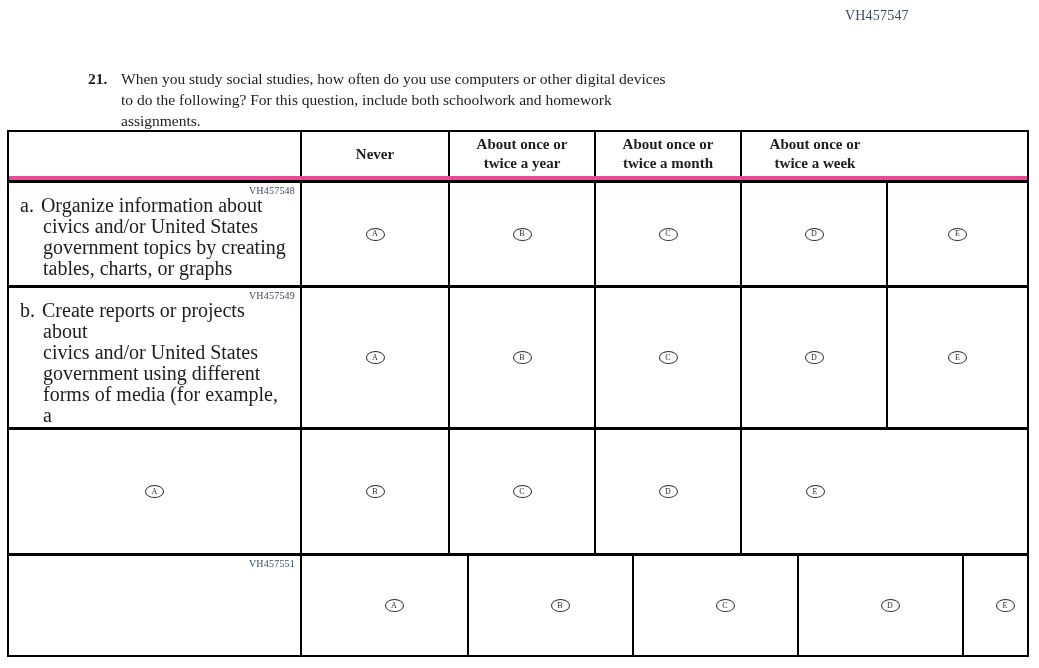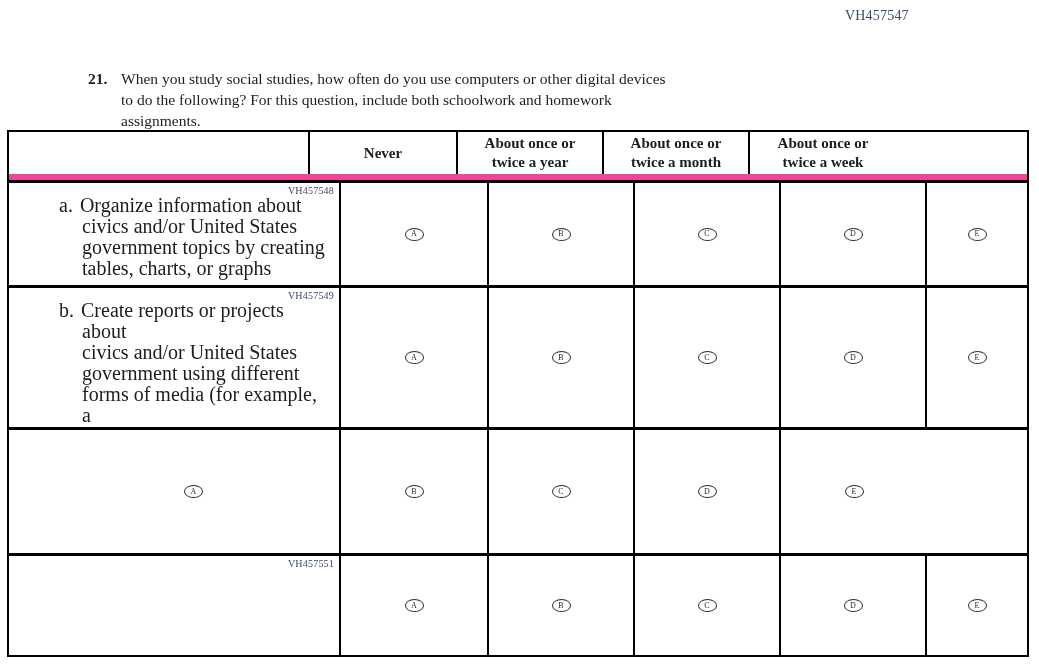--- a/index.html
+++ b/index.html
@@ -27,34 +27,34 @@
   .qtable {
     position: absolute; left: 7px; top: 130px;
     width: 1022px;
     border: 2px solid #000;
     background: #fff;
   }
   .trow { display: grid; grid-template-columns: 293px 148px 146px 146px 146px 1fr; }
   .cell { border-right: 2px solid #000; overflow: hidden; }
   .cell:last-child { border-right: none; }
 
-  .thead { height: 48px; border-bottom: 6px solid #ec4899; padding-left: 8px; }
+  .thead { height: 48px; border-bottom: 4px solid #ec4899; }
   .th {
     display: flex; align-items: center; justify-content: center;
     text-align: center; font-weight: bold; font-size: 15px; line-height: 19px;
     white-space: pre-line; padding: 0 4px;
   }
   .hdivider { height: 2px; border-bottom: 3px solid #000; background: #fff; }
 
-  .brow { border-bottom: 3px solid #000; padding-left: 39px; }
+  .brow { border-bottom: 3px solid #000; }
   .brow:last-child { border-bottom: none; }
   .row-a { height: 105px; }
   .row-b { height: 142px; }
   .row-c { height: 126px; }
-  .row-d { height: 99px; }
+  .row-d { height: 99px; gap: 19px; }
 
   .stem { position: relative; padding: 12px 10px 4px 34px; }
   .stem .code {
     position: absolute; top: 2px; right: 5px;
     font-size: 10px; color: #3c4a63; letter-spacing: 0.2px;
   }
   .stem-text {
     font-size: 20px; line-height: 21px;
     white-space: pre-line;
     text-indent: -23px;

